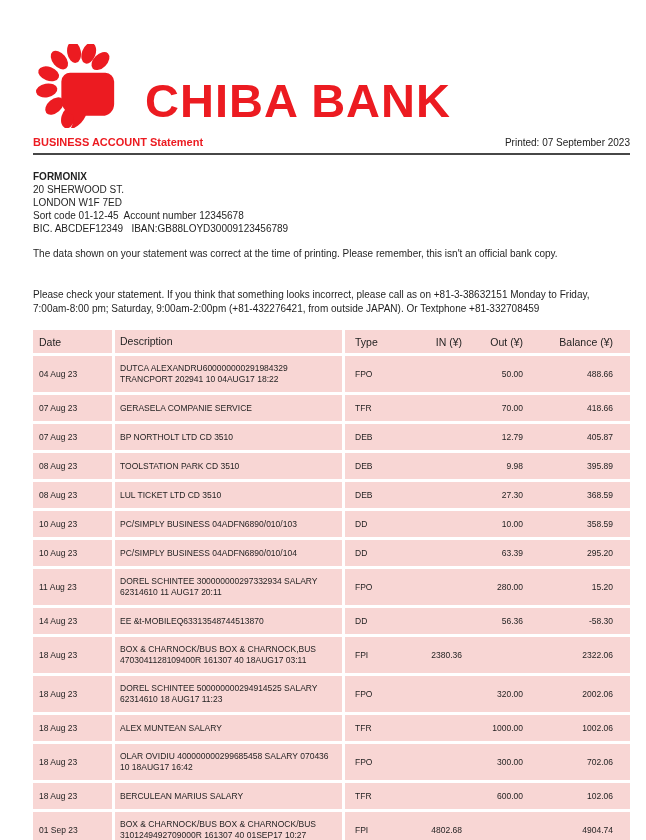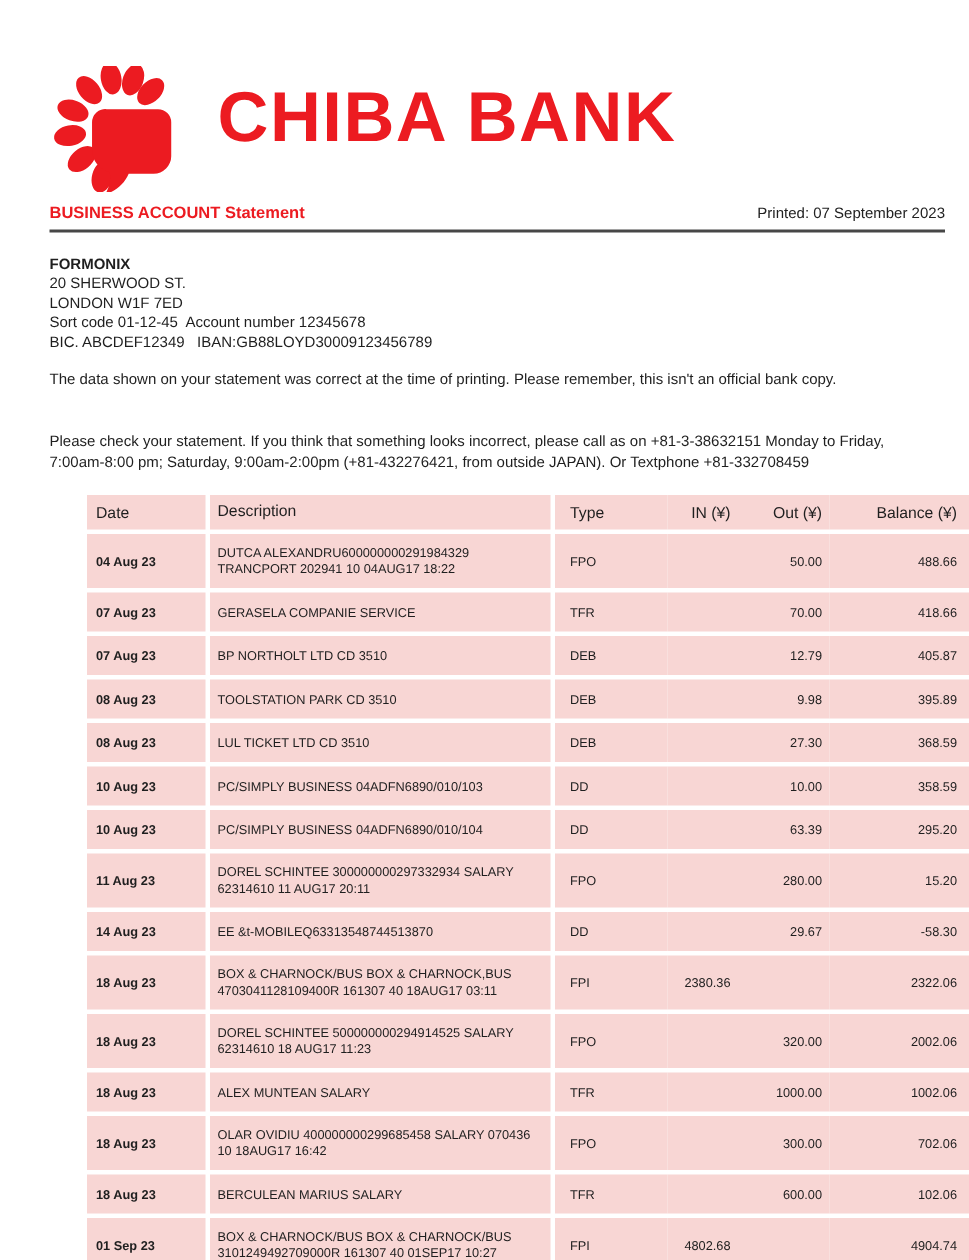--- a/index.html
+++ b/index.html
@@ -2,46 +2,46 @@
 <html><head>
 <meta charset="utf-8">
 <style>
   * { margin:0; padding:0; box-sizing:border-box; }
   html,body { width:646px; height:840px; background:#ffffff; overflow:hidden; }
   body { font-family:"Liberation Sans","DejaVu Sans",sans-serif; color:#1f1f1f; }
   .page { position:relative; width:646px; height:840px; background:#fff; }
   .content { margin-left:33px; width:597px; }
 
   
-  .logo-row { display:flex; align-items:flex-start; padding-top:44px; height:128px; }
+  .logo-row { display:flex; align-items:flex-end; padding-top:44px; height:128px; }
   .logo-mark { width:88px; height:84px; flex:0 0 auto; }
   .brand-name { color:#ec1b21; font-weight:bold; font-size:47px; letter-spacing:1px; margin-left:24px; margin-top:6px; white-space:nowrap; }
 
   
   .title-row { display:flex; justify-content:space-between; align-items:flex-end; margin-top:8px; }
   .stmt-title { color:#ec1b21; font-weight:bold; font-size:11px; }
   .printed { font-size:10px; color:#222; }
   .rule { border-bottom:2px solid #474747; margin-top:5px; }
 
   
   .info-row { display:flex; margin-top:15px; font-size:10px; line-height:13px;flex-direction:column; }
   .addr { width:115px; flex:0 0 auto; }
   .addr .holder { font-weight:bold; }
   .acct { white-space:pre-wrap; }
 
   .disclaimer { margin-top:13px; font-size:10px; }
   .contact { margin-top:29px; font-size:10px; line-height:13.5px; width:592px; }
 
   
   .table { margin-top:15px; }
-  .trow { display:grid; grid-template-columns:79px 3px 227px 3px 75px 47px 61px 102px; margin-bottom:3px;margin-left:25px; }
+  .trow { display:grid; grid-template-columns:79px 3px 227px 3px 75px 47px 61px 102px; margin-bottom:3px; }
   .trow > div { background:#f8d6d4; display:flex; align-items:center; font-size:8.5px; }
   .trow > .gap { background:transparent; }
   .thead > div { font-size:10.5px; height:23px; }
-  .c-date { padding-left:6px; font-weight:bold; }
+  .c-date { padding-left:6px; font-weight:normal; }
   .thead .c-date { font-weight:normal; }
   .c-desc { padding-left:5px; padding-right:12px; line-height:11px; }
   .c-type { padding-left:10px;text-align:right; }
   .c-in, .c-out { justify-content:flex-end; padding-right:5px; }
   .c-bal { justify-content:flex-end; padding-right:17px; }
   .tbody .trow > div { padding-top:7px; padding-bottom:7px; min-height:26px; }
 </style>
 </head>
 <body>
 
@@ -186,21 +186,21 @@
     <div class="c-bal">15.20</div>
   </div>
 
   <div class="trow">
     <div class="c-date">14 Aug 23</div>
     <div class="gap"></div>
     <div class="c-desc">EE &amp;t-MOBILEQ63313548744513870</div>
     <div class="gap"></div>
     <div class="c-type">DD</div>
     <div class="c-in"></div>
-    <div class="c-out">29.67</div>
+    <div class="c-out">56.36</div>
     <div class="c-bal">-58.30</div>
   </div>
 
   <div class="trow">
     <div class="c-date">18 Aug 23</div>
     <div class="gap"></div>
     <div class="c-desc">BOX &amp; CHARNOCK/BUS BOX &amp; CHARNOCK,BUS 4703041128109400R 161307 40 18AUG17 03:11</div>
     <div class="gap"></div>
     <div class="c-type">FPI</div>
     <div class="c-in">2380.36</div>

